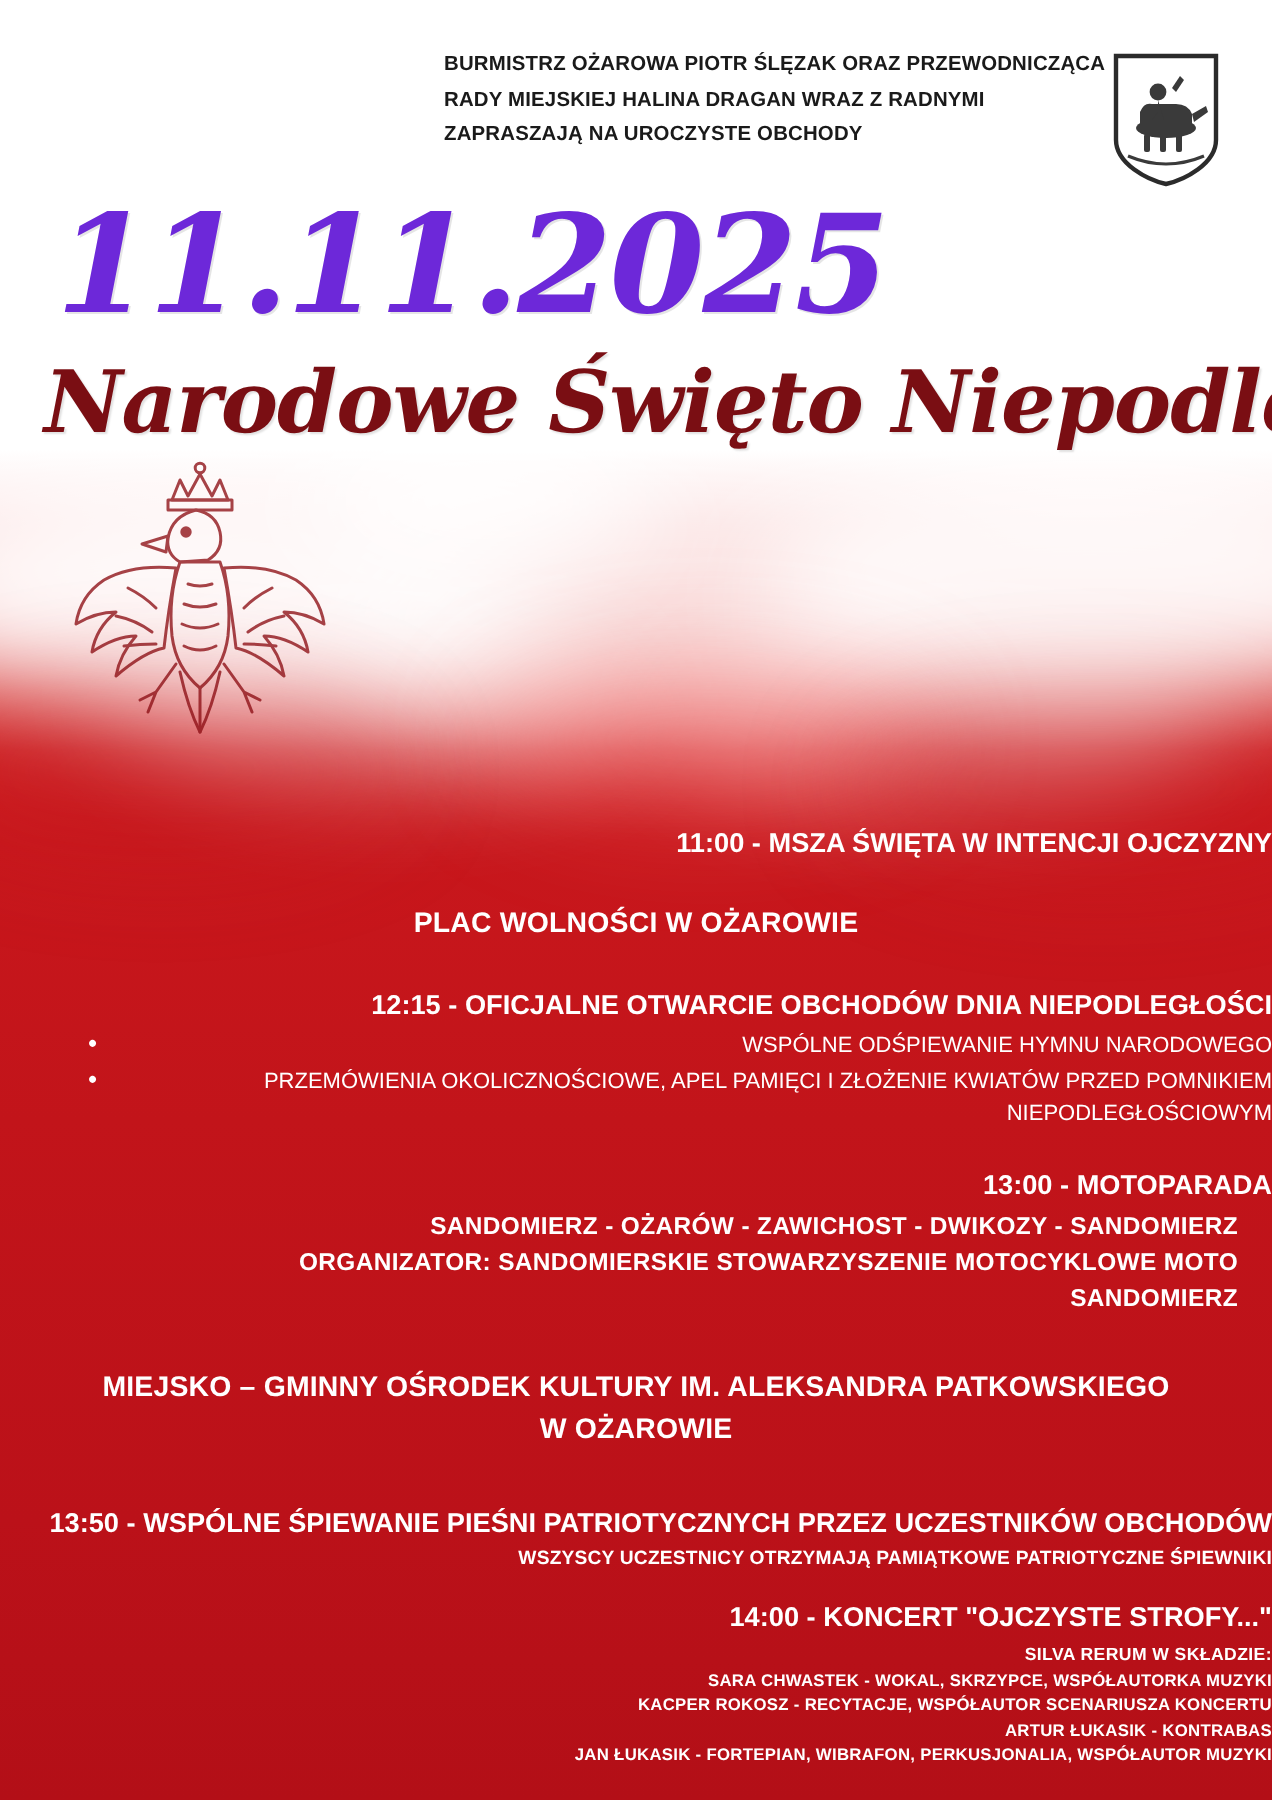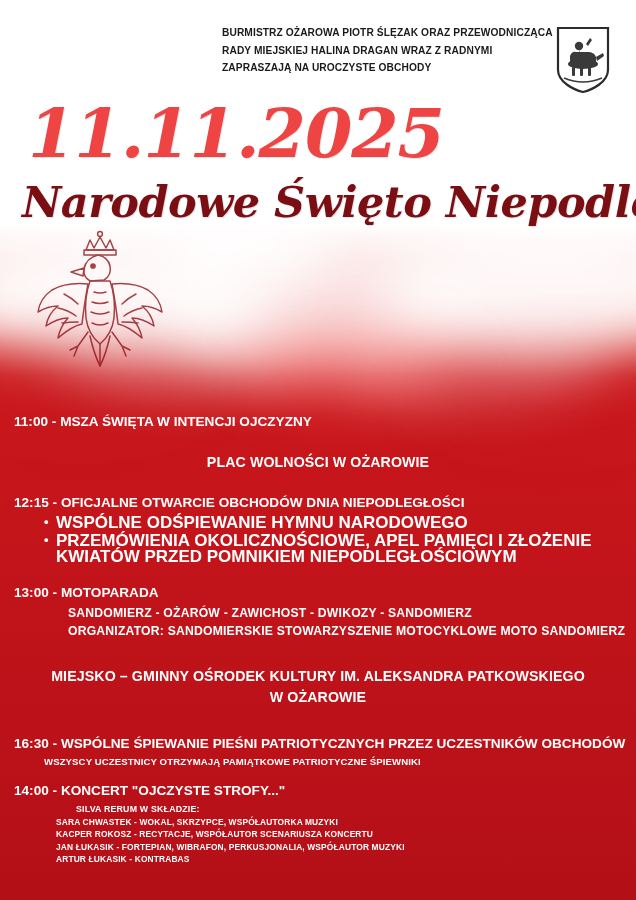--- a/index.html
+++ b/index.html
@@ -104,21 +104,21 @@
   
   .date-title {
     position: absolute;
     left: 28px;
     top: 96px;
     font-family: "DejaVu Serif", serif;
     font-style: italic;
     font-weight: bold;
     font-size: 68px;
     line-height: 74px;
-    color: #ef4444;
+    color: #6d28d9;
     letter-spacing: -1px;
     text-shadow: 1px 1px 0 rgba(0,0,0,0.10);
   }
 
   .event-title {
     position: absolute;
     left: 22px;
     top: 176px;
     width: 600px;
     font-family: "DejaVu Serif", serif;
@@ -157,54 +157,55 @@
     font-weight: bold;
     line-height: 21px;
     color: #ffffff;
     text-transform: uppercase;
     padding: 0 24px;
     letter-spacing: 0.1px;
   }
 
   .entry {
     padding: 0 0 0 14px;
+    text-align: right;
   }
   .entry-line {
     font-size: 13.6px;
     font-weight: bold;
     color: #ffffff;
     line-height: 20px;
     white-space: nowrap;
   }
   .entry-line .time { font-weight: bold; }
 
   ul.bullets {
     margin: 2px 0 0 0;
     padding: 0 0 0 30px;
     list-style: none;
   }
   ul.bullets li {
     position: relative;
-    font-size: 17px;
-    font-weight: bold;
+    font-size: 11px;
+    font-weight: normal;
     line-height: 16.5px;
     color: #ffffff;
     padding-left: 12px;
     margin-bottom: 1px;
   }
   ul.bullets li::before {
     content: "\2022";
     position: absolute;
     left: 0;
     top: -1px;
     font-size: 13px;
   }
 
   .sub-lines {
-    margin: 1px 0 0 0;
+    margin: 1px 17px 0 0;
     padding: 0 0 0 54px;
   }
   .sub-lines div {
     font-size: 12.2px;
     font-weight: bold;
     line-height: 18px;
     color: #ffffff;
     letter-spacing: 0.2px;
   }
 
@@ -368,35 +369,35 @@
 
       <div class="venue">
         <div>MIEJSKO – GMINNY OŚRODEK KULTURY IM. ALEKSANDRA PATKOWSKIEGO</div>
         <div>W OŻAROWIE</div>
       </div>
 
       <div class="spacer-26"></div>
 
       <div class="entry">
         <div class="entry-line">
-          <span class="time">16:30</span><span> - </span><span>WSPÓLNE ŚPIEWANIE PIEŚNI PATRIOTYCZNYCH PRZEZ UCZESTNIKÓW OBCHODÓW</span>
+          <span class="time">13:50</span><span> - </span><span>WSPÓLNE ŚPIEWANIE PIEŚNI PATRIOTYCZNYCH PRZEZ UCZESTNIKÓW OBCHODÓW</span>
         </div>
         <div class="note">WSZYSCY UCZESTNICY OTRZYMAJĄ PAMIĄTKOWE PATRIOTYCZNE ŚPIEWNIKI</div>
       </div>
 
       <div class="spacer-12"></div>
 
       <div class="entry">
         <div class="entry-line">
           <span class="time">14:00</span><span> - </span><span>KONCERT "OJCZYSTE STROFY..."</span>
         </div>
         <div class="performers">
           <div class="perf-head">SILVA RERUM W SKŁADZIE:</div>
           <div class="perf-row">SARA CHWASTEK - WOKAL, SKRZYPCE, WSPÓŁAUTORKA MUZYKI</div>
           <div class="perf-row">KACPER ROKOSZ - RECYTACJE, WSPÓŁAUTOR SCENARIUSZA KONCERTU</div>
+          <div class="perf-row">ARTUR ŁUKASIK - KONTRABAS</div>
           <div class="perf-row">JAN ŁUKASIK - FORTEPIAN, WIBRAFON, PERKUSJONALIA, WSPÓŁAUTOR MUZYKI</div>
-          <div class="perf-row">ARTUR ŁUKASIK - KONTRABAS</div>
         </div>
       </div>
 
     </div>
   </div>
 </div>
 
 </body></html>

